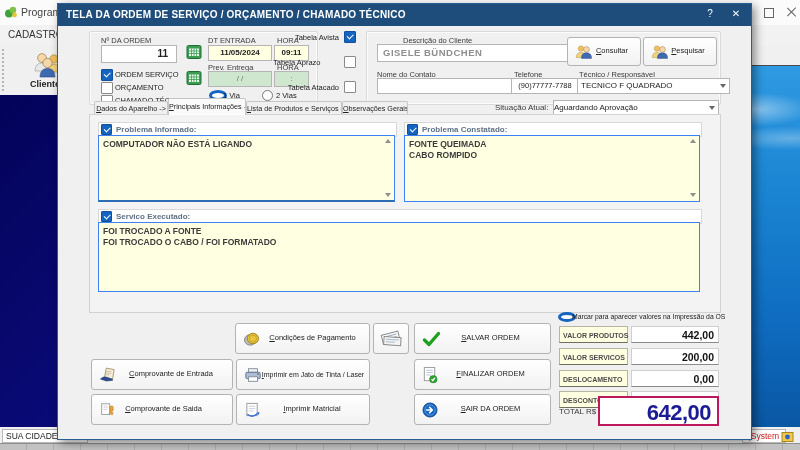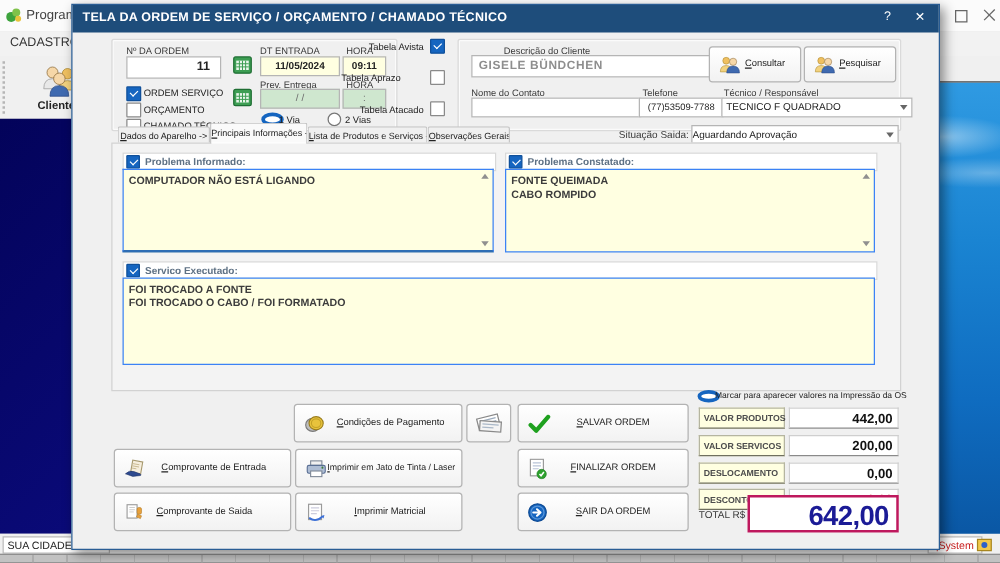--- a/index.html
+++ b/index.html
@@ -204,33 +204,33 @@
               <path d="M1.5 15 q0-6 5.5-6 q5.5 0 5.5 6 z" fill="#f2d27e" stroke="#a8862e" stroke-width=".5"></path>
               <circle cx="13.5" cy="5.5" r="3.4" fill="#f6d7a8" stroke="#8a6a3a" stroke-width=".5"></circle>
               <path d="M7.5 16 q0-6.5 6-6.5 q6 0 6 6.5 z" fill="#3f6ab0" stroke="#2a4a85" stroke-width=".5"></path>
             </svg>
         </span>
         <span style="padding-left:16px;"><u>P</u>esquisar</span>
       </div>
       <span class="lbl" style="left:10px;top:38px;">Nome do Contato</span>
       <div class="field" style="left:10px;top:46px;width:134px;height:14px;"></div>
       <span class="lbl" style="left:147px;top:38px;">Telefone</span>
-      <div class="field center" style="left:144px;top:46px;width:66px;height:14px;font-size:7.5px;">(77)53509-7788</div>
+      <div class="field center" style="left:144px;top:46px;width:66px;height:14px;font-size:7.5px;">(90)77777-7788</div>
       <span class="lbl" style="left:212px;top:38px;">Técnico / Responsável</span>
       <div class="field sel" style="left:210px;top:46px;width:136px;height:14px;padding-left:3px;">
         <span>TECNICO F QUADRADO</span>
         <span class="select-arrow"></span>
       </div>
     </div>
 
     <div class="tab" style="left:36px;top:97px;width:72px;height:13px;"><u>D</u>ados do Aparelho -&gt;</div>
     <div class="tab active" style="left:110px;top:94px;width:76px;height:16px;"><u>P</u>rincipais Informações -&gt;</div>
     <div class="tab" style="left:188px;top:97px;width:94px;height:13px;"><u>L</u>ista de Produtos e Serviços -&gt;</div>
     <div class="tab" style="left:284px;top:97px;width:64px;height:13px;"><u>O</u>bservações Gerais</div>
-    <span class="lbl" style="left:437px;top:99px;font-size:8px;">Situação Saida:</span>
+    <span class="lbl" style="left:437px;top:99px;font-size:8px;">Situação Atual:</span>
     <div class="field sel" style="left:495px;top:96px;width:152px;height:13px;line-height:13px;padding-left:0;">
       <span>Aguardando Aprovação</span>
       <span class="select-arrow"></span>
     </div>
 
     <div class="panel">
       <div class="hdr" style="left:8px;top:7px;width:297px;">
         <span class="cb checked"></span>
         <span class="hlbl">Problema Informado:</span>
       </div>

